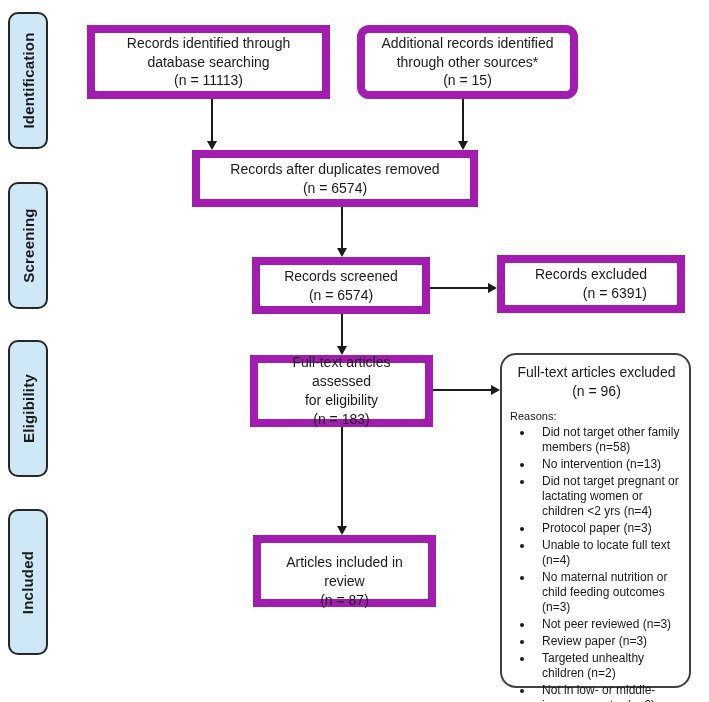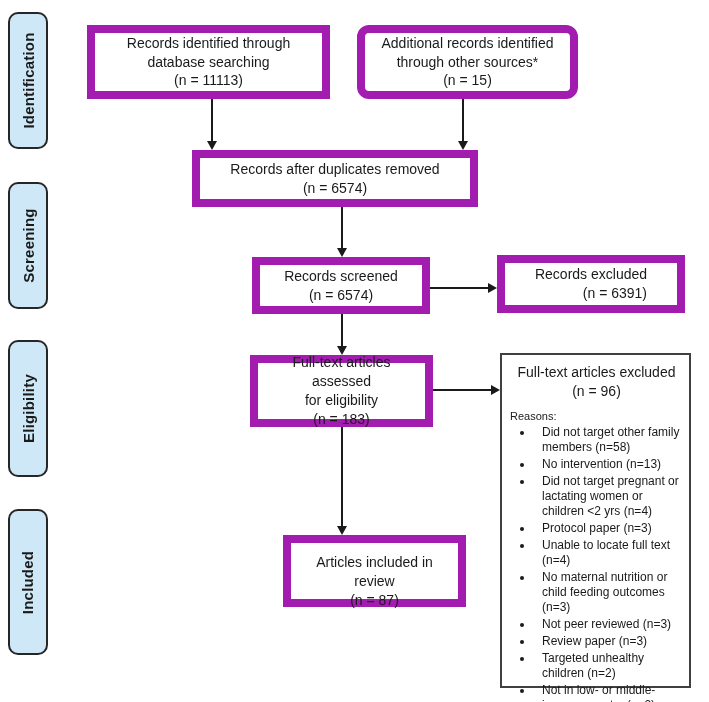--- a/index.html
+++ b/index.html
@@ -41,21 +41,21 @@
     border: 8px solid #a21caf;
     display: flex;
     align-items: center;
     justify-content: center;
     text-align: center;
     font-size: 14px;
     line-height: 1.35;
     white-space: pre-line;
     padding: 4px 6px;
   }
-  .fbox.top-align { align-items: flex-start; padding-top: 10px; margin-left: 30px; }
+  .fbox.top-align { align-items: flex-start; padding-top: 10px; }
 
   
   .reasons-box {
     position: absolute;
     background: #ffffff;
     border: 2px solid #404040;
     padding: 8px 6px 8px 8px;
     font-size: 12px;
     line-height: 1.3;
   }
@@ -141,21 +141,21 @@
   <div class="fbox" style="left:252px; top:257px; width:178px; height:57px;text-align:center;">Records screened
 (n = 6574)</div>
 
   <div class="fbox" style="left:497px; top:255px; width:188px; height:58px;text-align:right;">Records excluded
 (n = 6391)</div>
 
   <div class="fbox" style="left:250px; top:355px; width:183px; height:72px;">Full-text articles assessed
 for eligibility
 (n = 183)</div>
 
-  <div class="reasons-box" style="left:500px; top:353px; width:191px; height:335px;">
+  <div class="reasons-box" style="left:500px; top:353px; width:191px; height:335px;border-radius:16px;">
     <div class="rb-title">Full-text articles excluded
 (n = 96)</div>
     <div class="rb-label">Reasons:</div>
     <ul>
         <li>Did not target other family members (n=58)</li>
         <li>No intervention (n=13)</li>
         <li>Did not target pregnant or lactating women or children &lt;2 yrs (n=4)</li>
         <li>Protocol paper (n=3)</li>
         <li>Unable to locate full text (n=4)</li>
         <li>No maternal nutrition or child feeding outcomes (n=3)</li>

